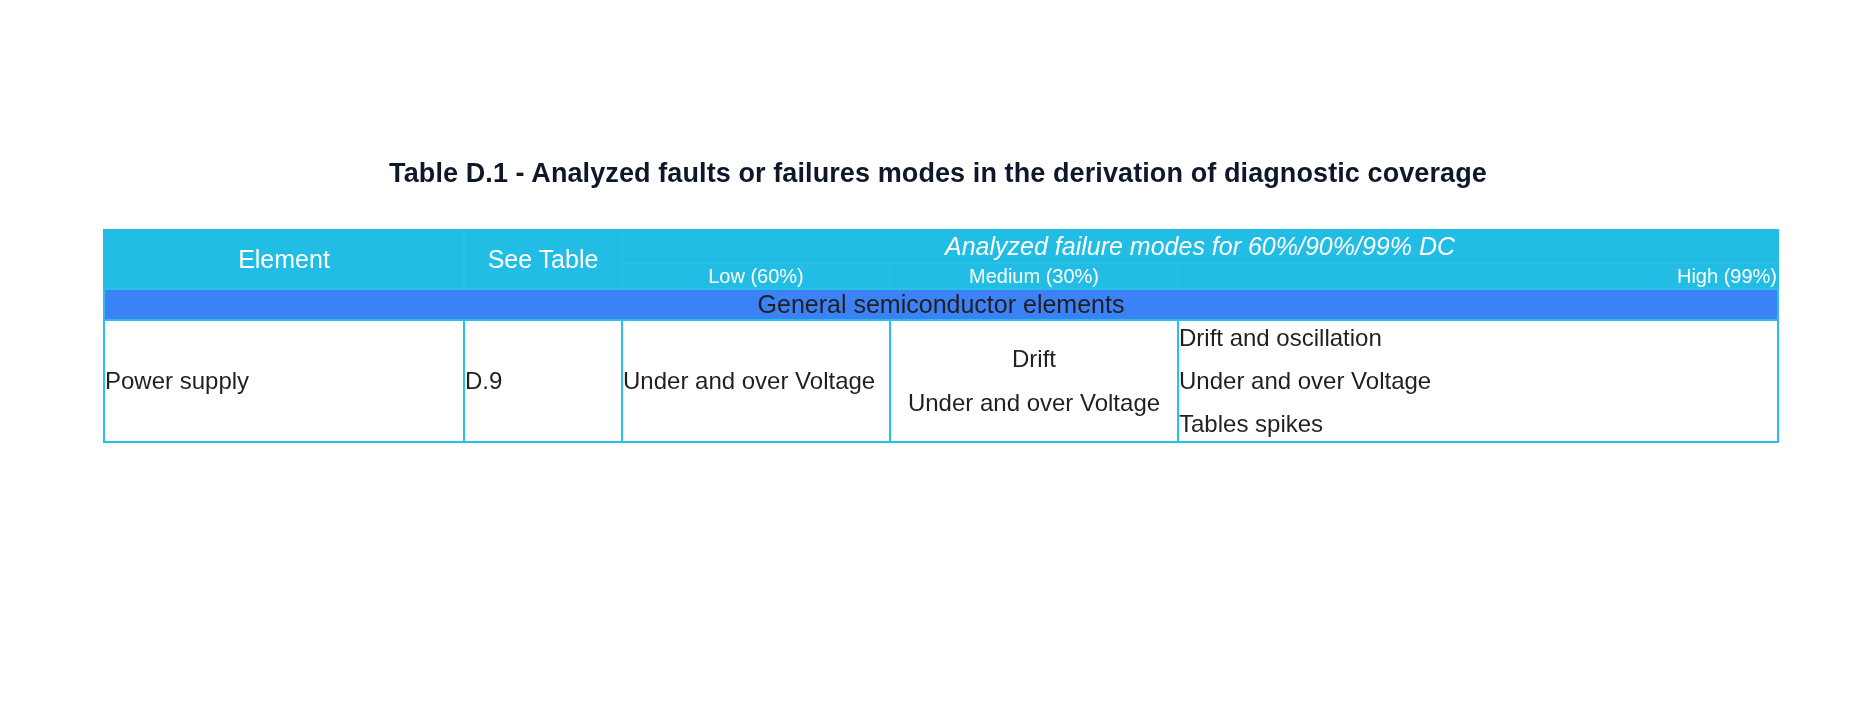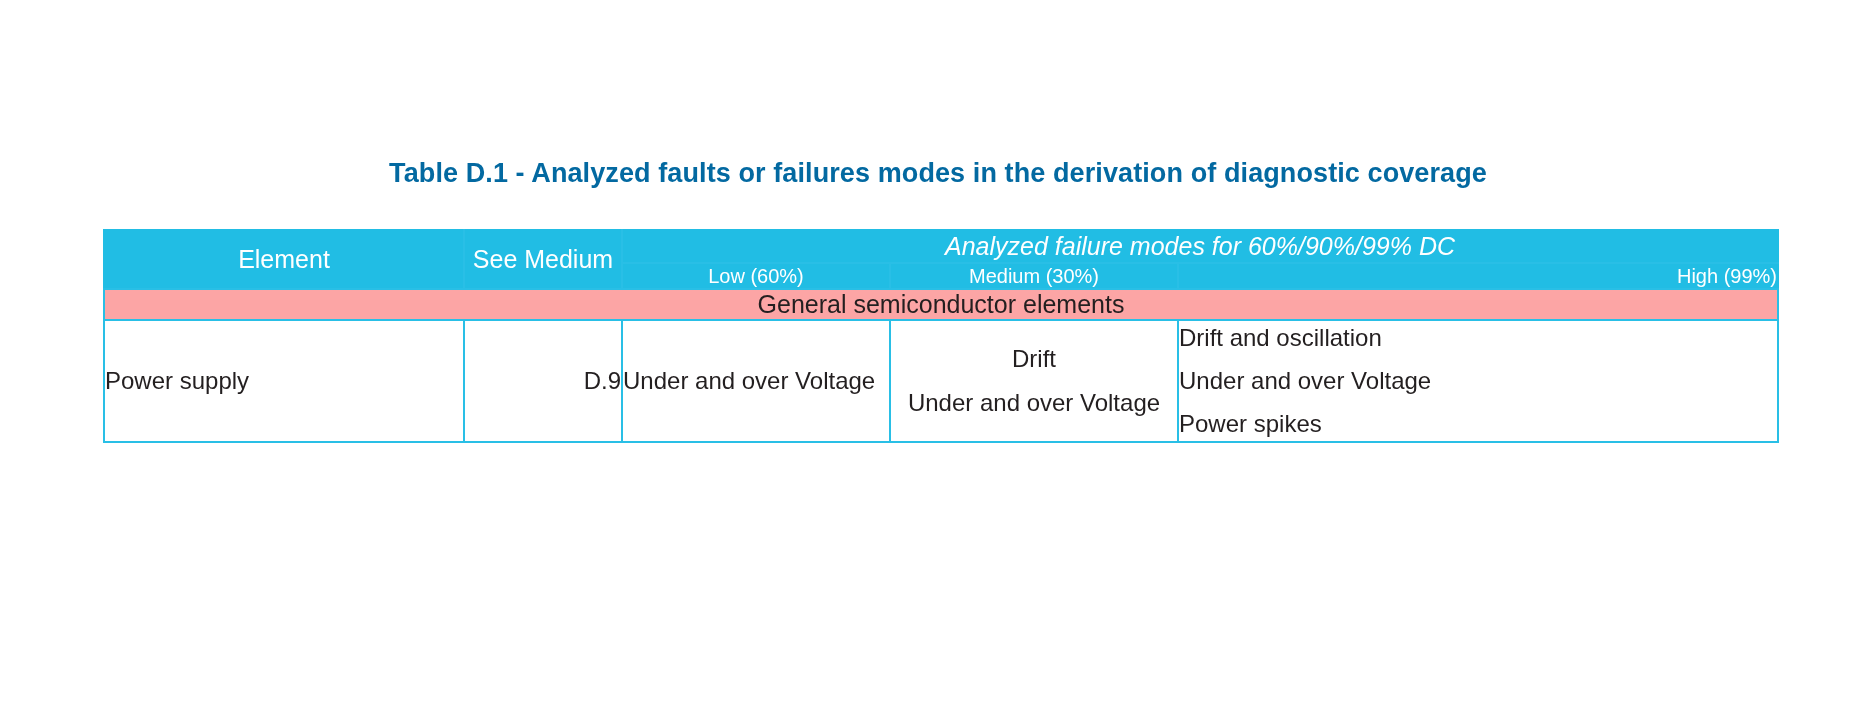--- a/index.html
+++ b/index.html
@@ -24,21 +24,21 @@
 
   .table-title {
     position: absolute;
     left: 0;
     top: 158px;
     width: 1876px;
     text-align: center;
     font-size: 27px;
     font-weight: bold;
     letter-spacing: 0.1px;
-    color: #0369a1;
+    color: #0f172a;
     font-family: "Liberation Sans", sans-serif;
   }
 
   .table-wrap {
     position: absolute;
     left: 103px;
     top: 229px;
     width: 1674px;
   }
 
@@ -79,21 +79,21 @@
   .hd-sub {
     font-size: 20px;
     padding: 9px 8px 10px;
   }
   .hd-low    { width: 268px; }
   .hd-medium { width: 288px; }
   .hd-high   { width: 600px; text-align: right; }
 
   
   .section-row td {
-    background: #fca5a5;
+    background: #3b82f6;
     text-align: center;
     font-weight: bold;
     font-size: 25px;
     color: #231f20;
     padding: 10px 8px 11px;
     border-top-color: #29bfe6;
     border-bottom-color: #29bfe6;
   }
 
   
@@ -104,21 +104,21 @@
     color: #231f20;
     padding: 14px 18px 16px;
     vertical-align: middle;
   }
   .cell-element {
     text-align: left;
     padding-left: 20px;
     margin-top: 48px;
   }
   .cell-tables {
-    text-align: right;
+    text-align: left;
   }
   .cell-modes {
     text-align: left;
   }
   .cell-modes .mode-line {
     display: block;
   }
   .cell-low, .cell-medium {
     padding-left: 22px;
   }
@@ -151,21 +151,21 @@
       <colgroup>
         <col style="width:360px">
         <col style="width:158px">
         <col style="width:268px">
         <col style="width:288px">
         <col style="width:600px">
       </colgroup>
       <thead>
         <tr>
           <th class="hd hd-element outer-left outer-top" rowspan="2">Element</th>
-          <th class="hd hd-tables outer-top" rowspan="2">See Medium</th>
+          <th class="hd hd-tables outer-top" rowspan="2">See Table</th>
           <th class="hd hd-span outer-right outer-top" colspan="3">Analyzed failure modes for 60%/90%/99% DC</th>
         </tr>
         <tr>
           <th class="hd hd-sub hd-low">Low (60%)</th>
           <th class="hd hd-sub hd-medium">Medium (30%)</th>
           <th class="hd hd-sub hd-high outer-right">High (99%)</th>
         </tr>
       </thead>
       <tbody>
         <tr class="section-row">
@@ -177,20 +177,20 @@
           <td class="body-cell cell-modes cell-low">
               <span class="mode-line">Under and over Voltage</span>
             </td>
           <td class="body-cell cell-modes cell-medium">
               <span class="mode-line">Drift</span>
               <span class="mode-line">Under and over Voltage</span>
             </td>
           <td class="body-cell cell-modes cell-high">
               <span class="mode-line">Drift and oscillation</span>
               <span class="mode-line">Under and over Voltage</span>
-              <span class="mode-line">Power spikes</span>
+              <span class="mode-line">Tables spikes</span>
             </td>
         </tr>
       </tbody>
     </table>
   </div>
 
 </div>
 
 </body></html>

